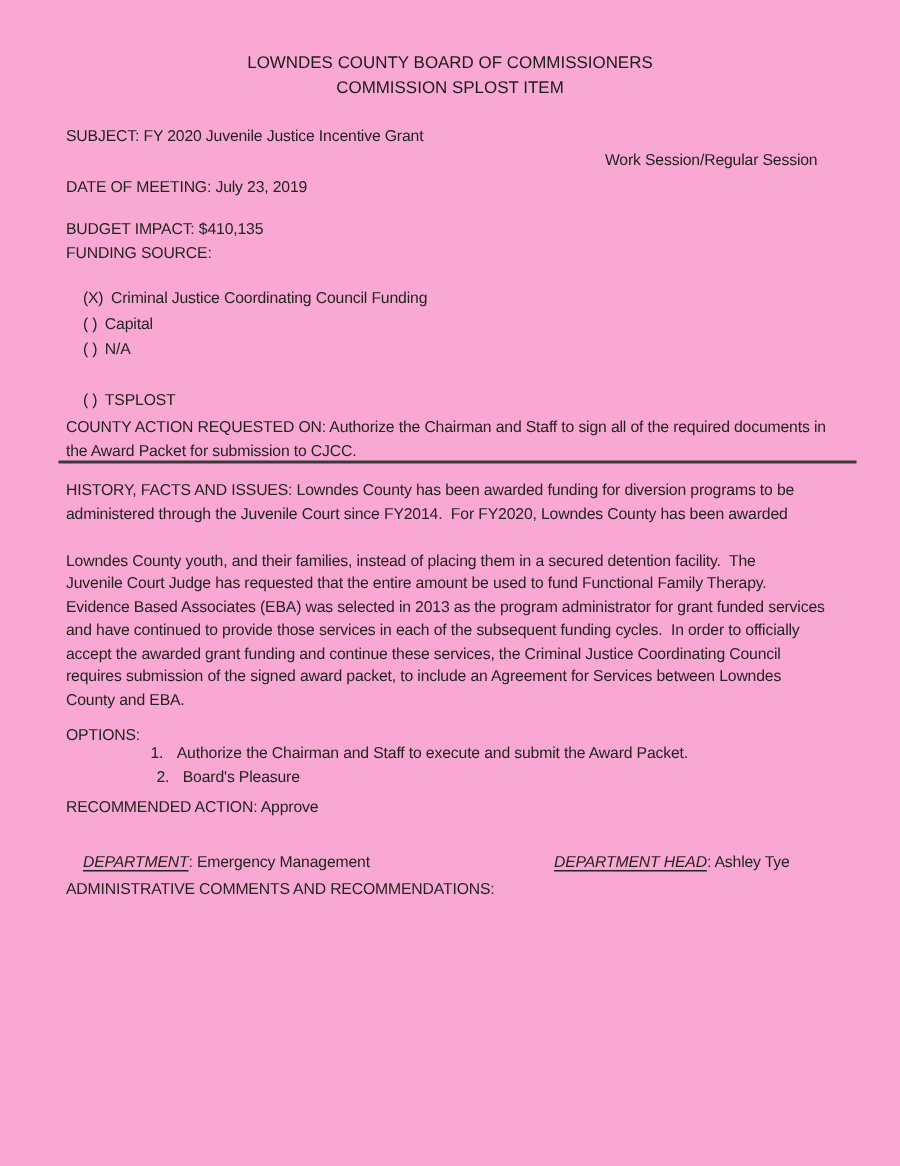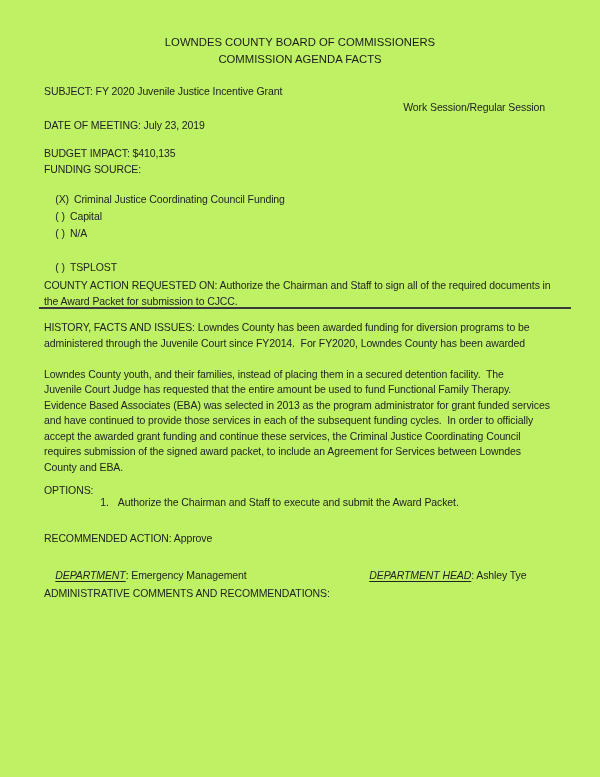--- a/index.html
+++ b/index.html
@@ -1,19 +1,19 @@
 <!DOCTYPE html>
 <html><head>
 <meta charset="utf-8">
 <style>
   html,body { margin:0; padding:0; background:#ffffff; }
   .page {
     position:relative;
     width:600px; height:777px;
-    background:#bef264;
+    background:#f9a8d4;
     font-family:"Liberation Sans","DejaVu Sans",sans-serif;
     font-size:10.5px;
     letter-spacing:-0.1px;
     color:#232323;
     overflow:hidden;
   }
   .ln {
     position:absolute;
     left:44px;
     white-space:pre;
@@ -39,21 +39,21 @@
     text-underline-offset:2px;
     font-style:italic;
   }
 </style>
 </head>
 <body>
 
 <div class="page">
 
   <div class="ln title" style="top:36px">LOWNDES COUNTY BOARD OF COMMISSIONERS</div>
-  <div class="ln title" style="top:53px">COMMISSION AGENDA FACTS</div>
+  <div class="ln title" style="top:53px">COMMISSION SPLOST ITEM</div>
 
   <div class="ln" style="top:85px">SUBJECT: FY 2020 Juvenile Justice Incentive Grant</div>
   <div class="ln right-align" style="top:101px">Work Session/Regular Session</div>
   <div class="ln" style="top:119px">DATE OF MEETING: July 23, 2019</div>
 
   <div class="ln" style="top:147px">BUDGET IMPACT: $410,135</div>
   <div class="ln" style="top:163px">FUNDING SOURCE:</div>
 
   <div class="ln" style="top:181px">
     <span>(X)</span><span class="cb-label">Criminal Justice Coordinating Council Funding</span>
@@ -80,20 +80,23 @@
   <div class="ln" style="top:398.5px">Evidence Based Associates (EBA) was selected in 2013 as the program administrator for grant funded services</div>
   <div class="ln" style="top:414px">and have continued to provide those services in each of the subsequent funding cycles.  In order to officially</div>
   <div class="ln" style="top:429.5px">accept the awarded grant funding and continue these services, the Criminal Justice Coordinating Council</div>
   <div class="ln" style="top:445px">requires submission of the signed award packet, to include an Agreement for Services between Lowndes</div>
   <div class="ln" style="top:460.5px">County and EBA.</div>
 
   <div class="ln" style="top:484px">OPTIONS:</div>
   <div class="ln" style="top:484px; left:89px">
     <span class="opt-num">1.</span><span class="opt-text">Authorize the Chairman and Staff to execute and submit the Award Packet.</span>
   </div>
+  <div class="ln" style="top:500px; left:93px">
+    <span class="opt-num">2.</span><span class="opt-text">Board's Pleasure</span>
+  </div>
 
   <div class="ln" style="top:532px">RECOMMENDED ACTION: Approve</div>
 
   <div class="ln" style="top:557px">
     <span class="u">DEPARTMENT</span><span>: Emergency Management</span>
   </div>
   <div class="ln" style="top:557px; left:358px">
     <span class="u">DEPARTMENT HEAD</span><span>: Ashley Tye</span>
   </div>
 

